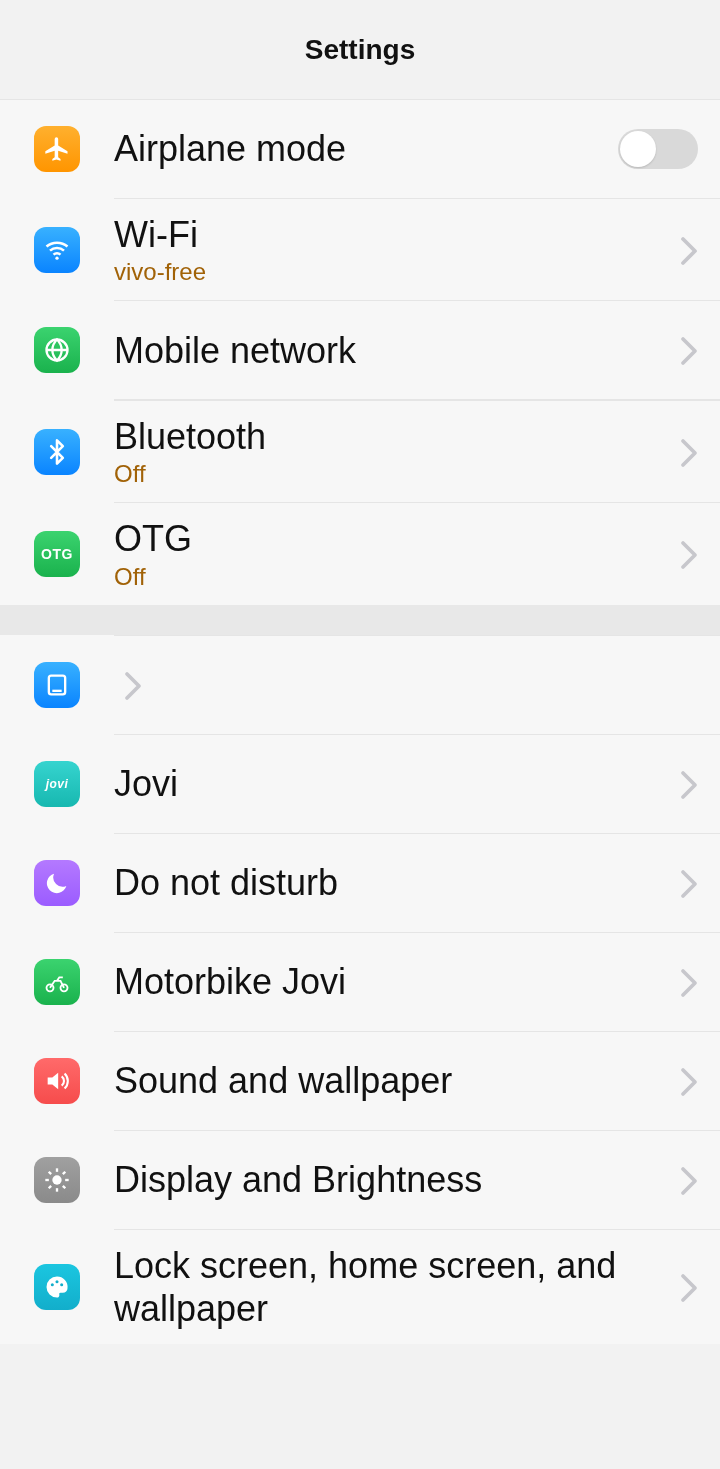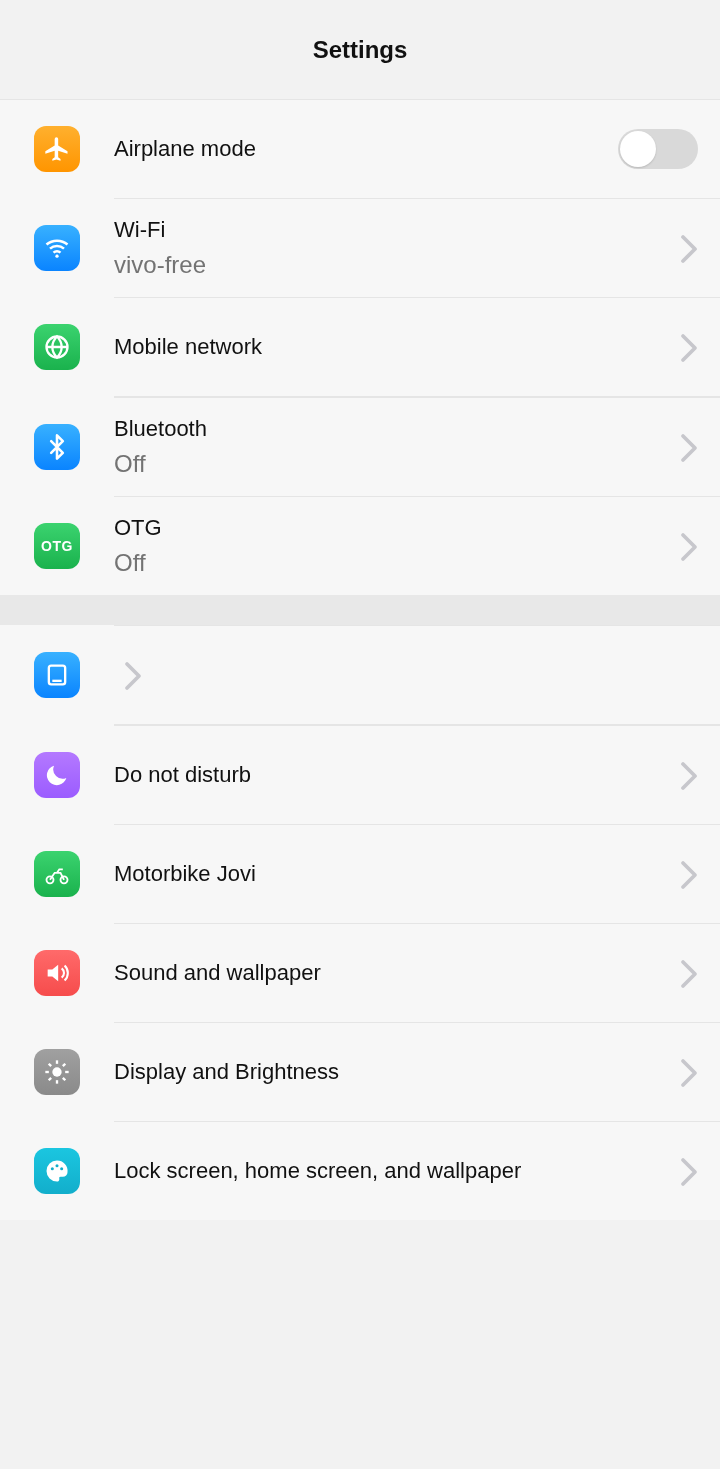--- a/index.html
+++ b/index.html
@@ -1,24 +1,24 @@
 <!DOCTYPE html>
 <html><head>
 <meta charset="utf-8">
 <style>
 * { margin: 0; padding: 0; box-sizing: border-box; }
 html, body { width: 720px; height: 1469px; font-family: -apple-system, "Helvetica Neue", Arial, sans-serif; background: #f2f2f2; color: #000; }
 .header { height: 100px; display: flex; align-items: center; justify-content: center; border-bottom: 1px solid #e5e5e5; background: #f2f2f2; }
-.header-title { font-size: 24px; font-weight: 700; color: #111; }
+.header-title { font-size: 28px; font-weight: 700; color: #111; }
 .section { background: #f7f7f7; }
 .row { display: flex; align-items: center; min-height: 98px; padding: 14px 22px 14px 34px; position: relative; }
 .row .icon-box { width: 46px; height: 46px; border-radius: 12px; display: flex; align-items: center; justify-content: center; flex-shrink: 0; margin-right: 34px; }
 .row .texts { flex: 1; display: flex; flex-direction: column; justify-content: center; }
-.row .label { font-size: 22px; color: #111; line-height: 1.2; }
-.row .sublabel { font-size: 24px; color: #737373; margin-top: 8px; }
+.row .label { font-size: 36px; color: #111; line-height: 1.2; }
+.row .sublabel { font-size: 24px; color: #a16207; margin-top: 2px; }
 .row .chevron { width: 18px; height: 28px; flex-shrink: 0; margin-left: 10px; }
 .row .chevron svg { display: block; }
 .row .toggle { width: 80px; height: 40px; background: #d9d9d9; border-radius: 20px; position: relative; flex-shrink: 0; }
 .row .toggle .knob { width: 36px; height: 36px; background: #fff; border-radius: 18px; position: absolute; top: 2px; left: 2px; box-shadow: 0 1px 2px rgba(0,0,0,0.15); }
 .divider { height: 1px; background: #e5e5e5; margin-left: 114px; }
 .gap { height: 30px; background: #e8e8e8; }
 
 .ic-orange { background: linear-gradient(180deg,#ffb02e,#ff9500); }
 .ic-blue   { background: linear-gradient(180deg,#38b1ff,#0a84ff); }
 .ic-green  { background: linear-gradient(180deg,#3bd36f,#1ab24d); }
@@ -133,20 +133,33 @@
             <line x1="8" y1="17" x2="16" y2="17"></line>
           </svg>
         </div>
         <div class="chevron">
           <svg viewBox="0 0 12 20">
             <path d="M2 2l8 8-8 8" fill="none" stroke="#c7c7cc" stroke-width="2.5" stroke-linecap="round" stroke-linejoin="round"></path>
           </svg>
         </div>
       </div>
       <div class="divider"></div>
+      <div class="row">
+        <div class="icon-box ic-teal">
+          <span class="txt" style="font-size:12px;text-transform:lowercase;font-style:italic;">Jovi</span>
+        </div>
+        <div class="texts">
+          <div class="label">Jovi</div>
+        </div>
+        <div class="chevron">
+          <svg viewBox="0 0 12 20">
+            <path d="M2 2l8 8-8 8" fill="none" stroke="#c7c7cc" stroke-width="2.5" stroke-linecap="round" stroke-linejoin="round"></path>
+          </svg>
+        </div>
+      </div>
       <div class="divider"></div>
       <div class="row">
         <div class="icon-box ic-purple">
           <svg viewBox="0 0 24 24" fill="#fff">
             <path d="M20 14.5A8 8 0 0 1 9.5 4 8.5 8.5 0 1 0 20 14.5z"></path>
           </svg>
         </div>
         <div class="texts">
           <div class="label">Do not disturb</div>
         </div>

